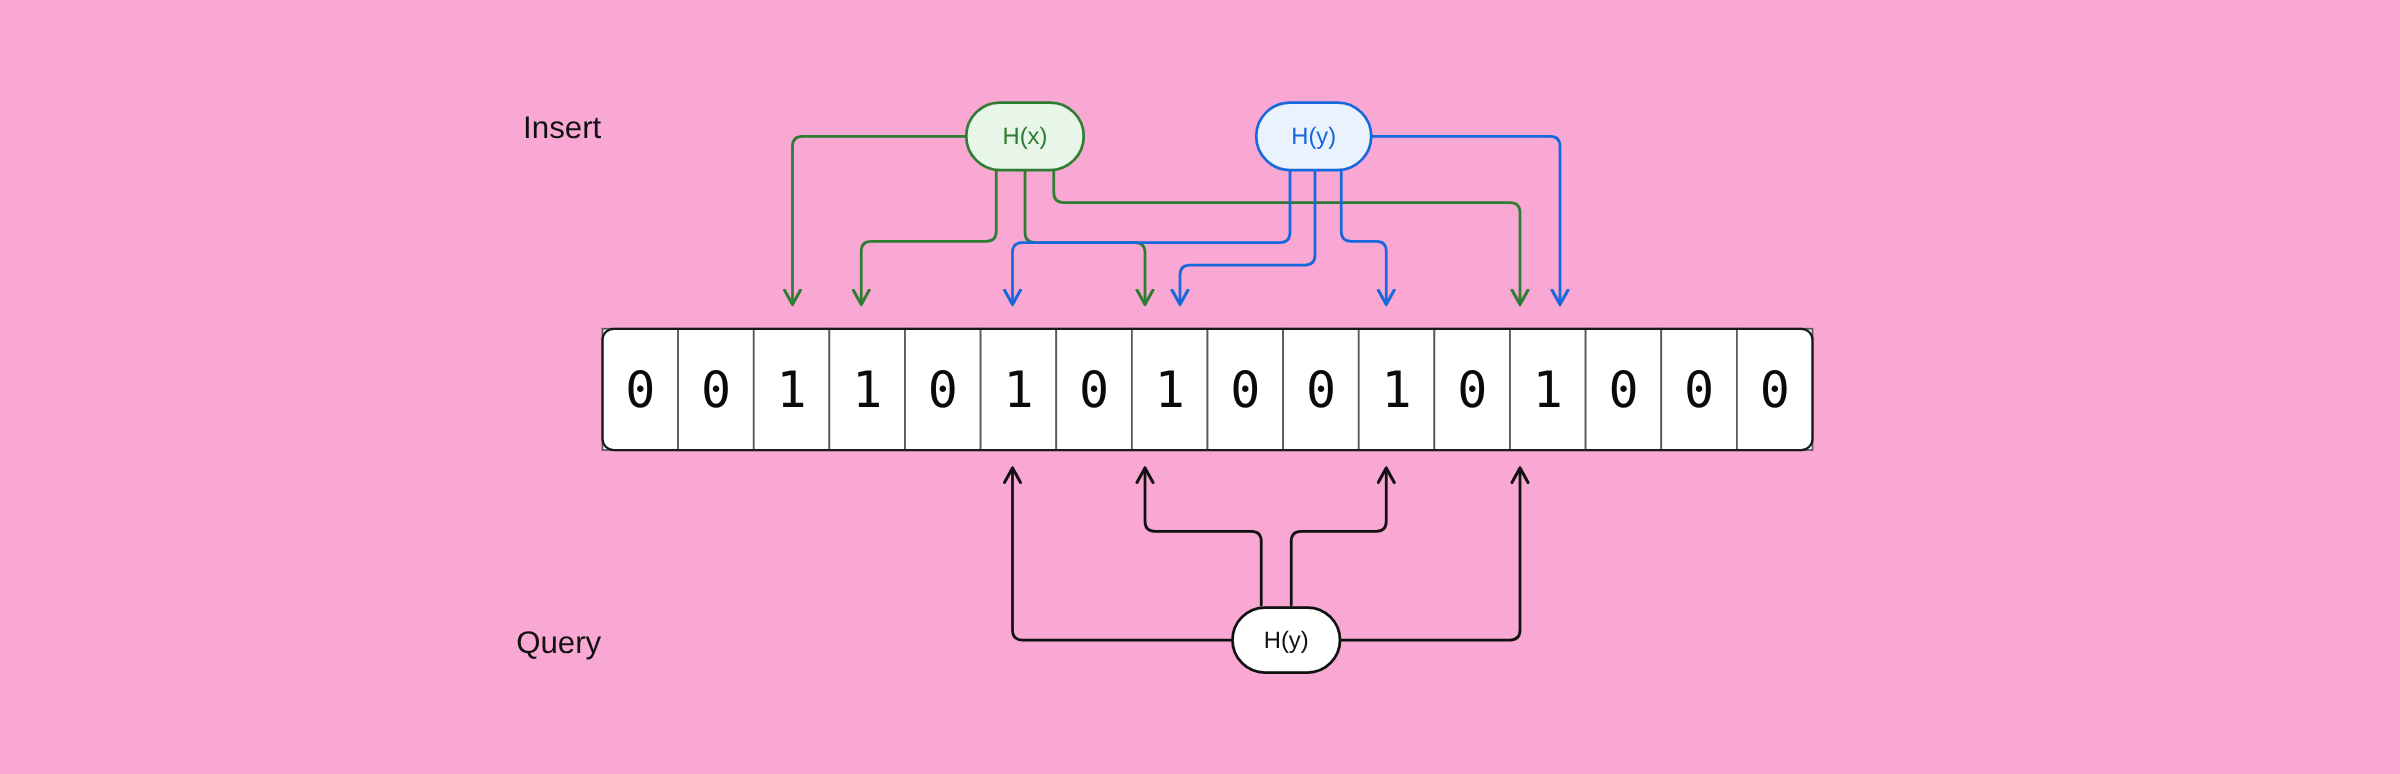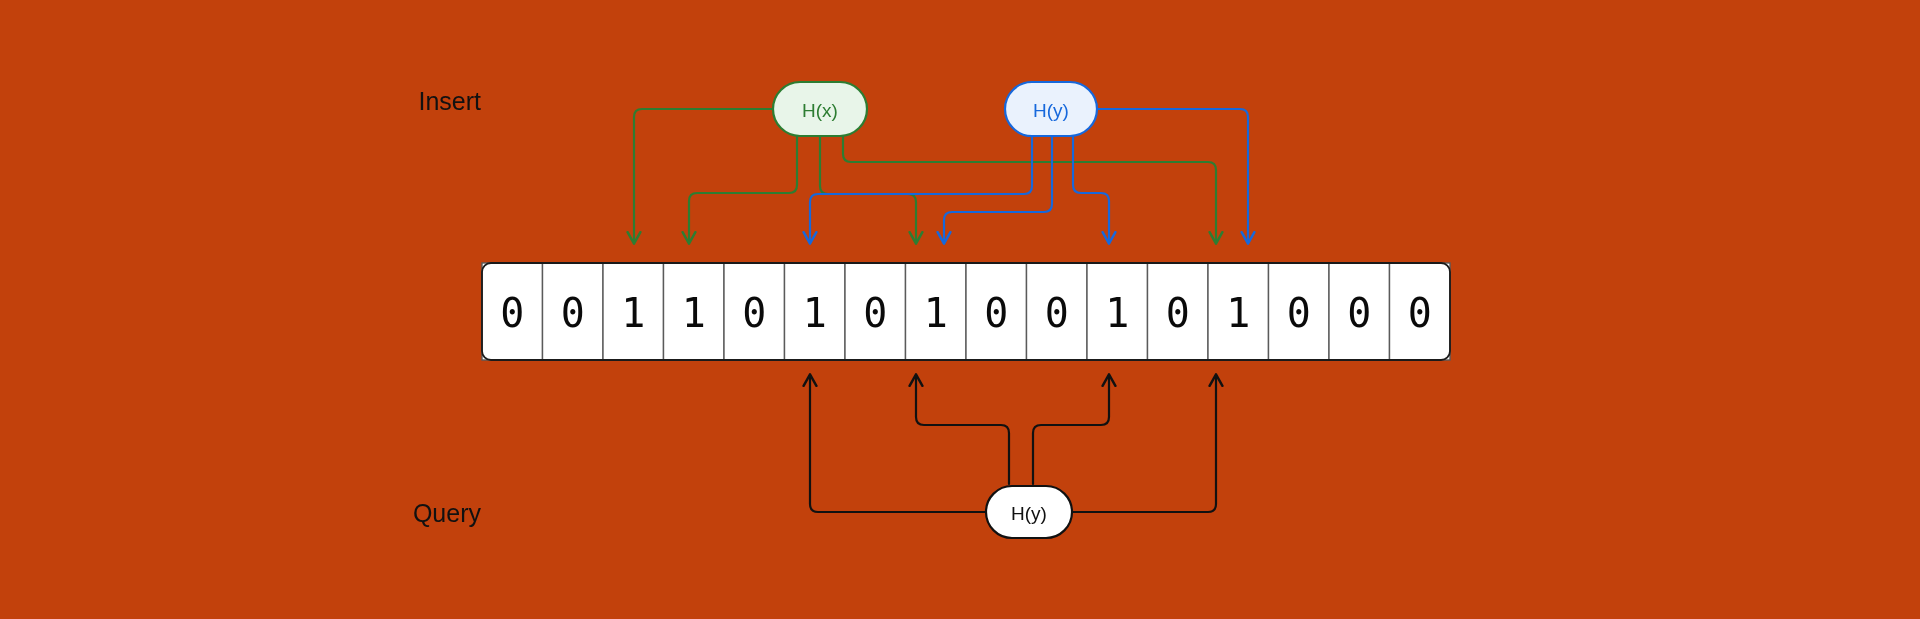--- a/index.html
+++ b/index.html
@@ -11,21 +11,21 @@
   body {
     width: 1920px;
     height: 619px;
     font-family: "Liberation Sans", sans-serif;
     overflow: hidden;
   }
   #stage {
     position: relative;
     width: 1920px;
     height: 619px;
-    background: #c2410c;
+    background: #f9a8d4;
   }
   #diagram-svg {
     position: absolute;
     left: 0;
     top: 0;
     width: 1920px;
     height: 619px;
     display: block;
   }
   .side-label {

